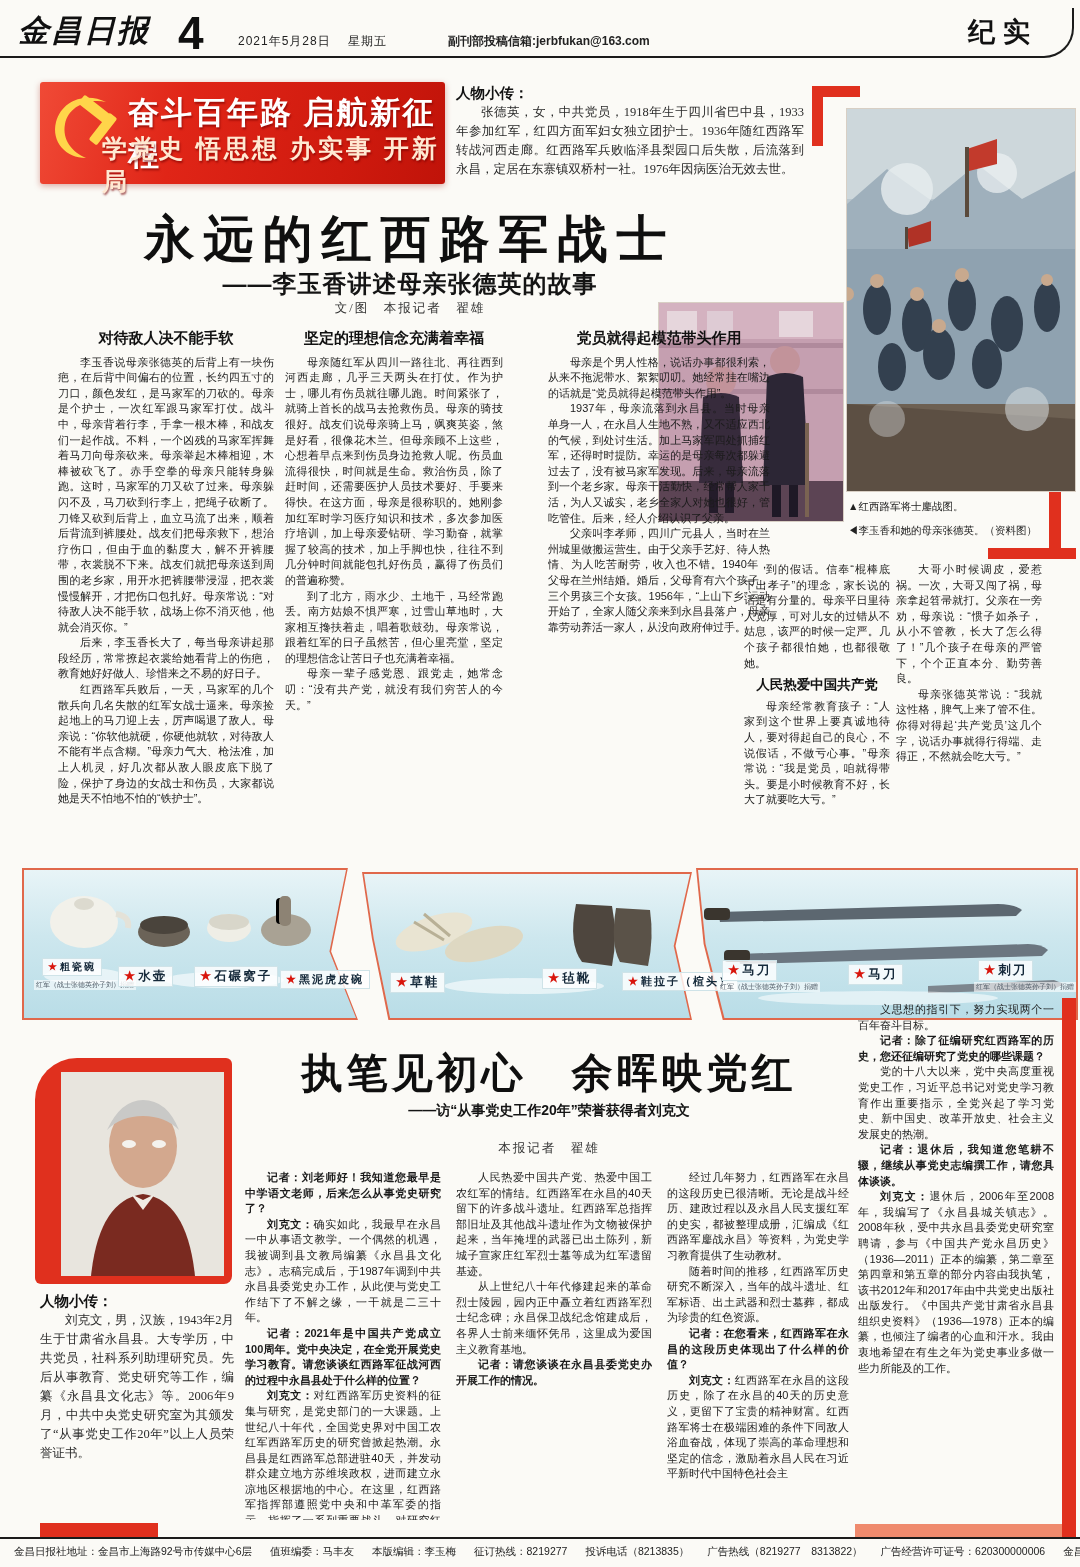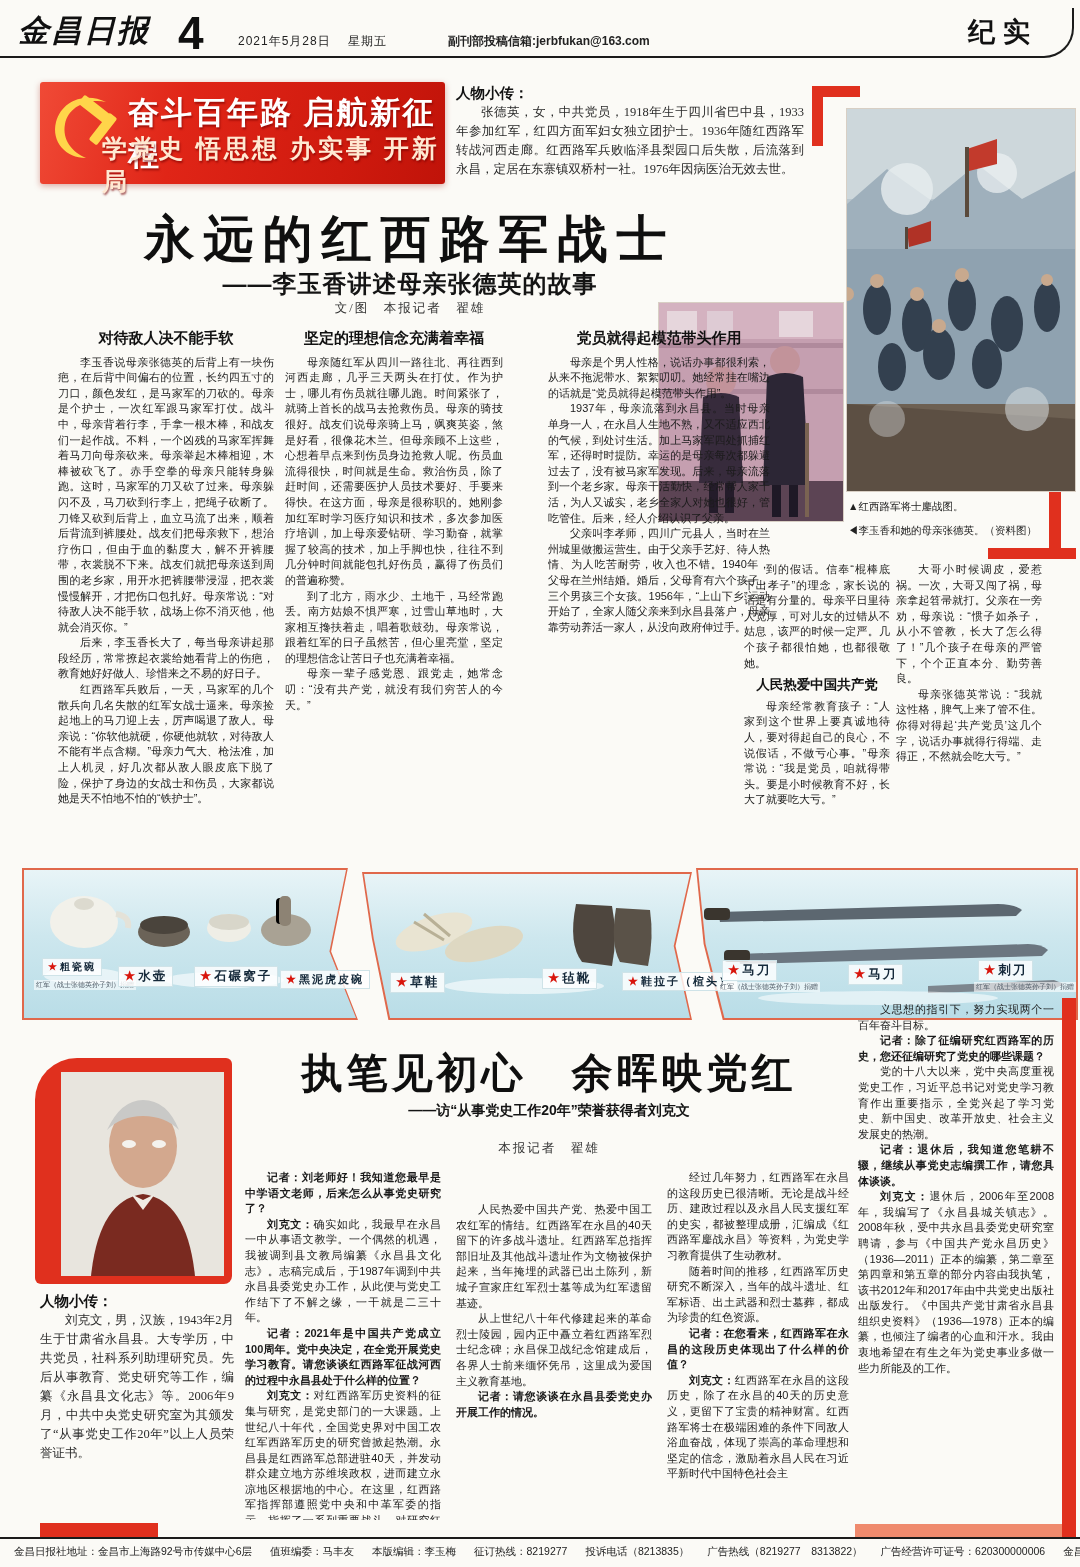--- a/index.html
+++ b/index.html
@@ -288,21 +288,21 @@
   <div class="abs byline" style="left:240px;top:1140px;width:618px;">本报记者　翟雄</div>
 
   <div class="abs bodytext" style="left:245px;top:1170px;width:196px;height:350px;">
     <div>
         <p class="q">记者：刘老师好！我知道您最早是中学语文老师，后来怎么从事党史研究了？</p>
         <p><b>刘克文：</b>确实如此，我最早在永昌一中从事语文教学。一个偶然的机遇，我被调到县文教局编纂《永昌县文化志》。志稿完成后，于1987年调到中共永昌县委党史办工作，从此便与党史工作结下了不解之缘，一干就是二三十年。</p>
         <p class="q">记者：2021年是中国共产党成立100周年。党中央决定，在全党开展党史学习教育。请您谈谈红西路军征战河西的过程中永昌县处于什么样的位置？</p>
         <p><b>刘克文：</b>对红西路军历史资料的征集与研究，是党史部门的一大课题。上世纪八十年代，全国党史界对中国工农红军西路军历史的研究曾掀起热潮。永昌县是红西路军总部进驻40天，并发动群众建立地方苏维埃政权，进而建立永凉地区根据地的中心。在这里，红西路军指挥部遵照党中央和中革军委的指示，指挥了一系列重要战斗，对研究红西路军历史具有十分重要的地位。</p>
       </div>
   </div>
-  <div class="abs bodytext" style="left:456px;top:1170px;width:196px;height:350px;margin-top:32px;">
+  <div class="abs bodytext" style="left:456px;top:1170px;width:196px;height:350px;">
     <div>
         <p>人民热爱中国共产党、热爱中国工农红军的情结。红西路军在永昌的40天留下的许多战斗遗址。红西路军总指挥部旧址及其他战斗遗址作为文物被保护起来，当年掩埋的武器已出土陈列，新城子宣家庄红军烈士墓等成为红军遗留基迹。</p>
         <p>从上世纪八十年代修建起来的革命烈士陵园，园内正中矗立着红西路军烈士纪念碑；永昌保卫战纪念馆建成后，各界人士前来缅怀凭吊，这里成为爱国主义教育基地。</p>
         <p class="q">记者：请您谈谈在永昌县委党史办开展工作的情况。</p>
       </div>
   </div>
   <div class="abs bodytext" style="left:667px;top:1170px;width:182px;height:350px;">
     <div>
         <p>经过几年努力，红西路军在永昌的这段历史已很清晰。无论是战斗经历、建政过程以及永昌人民支援红军的史实，都被整理成册，汇编成《红西路军鏖战永昌》等资料，为党史学习教育提供了生动教材。</p>
         <p>随着时间的推移，红西路军历史研究不断深入，当年的战斗遗址、红军标语、出土武器和烈士墓葬，都成为珍贵的红色资源。</p>

